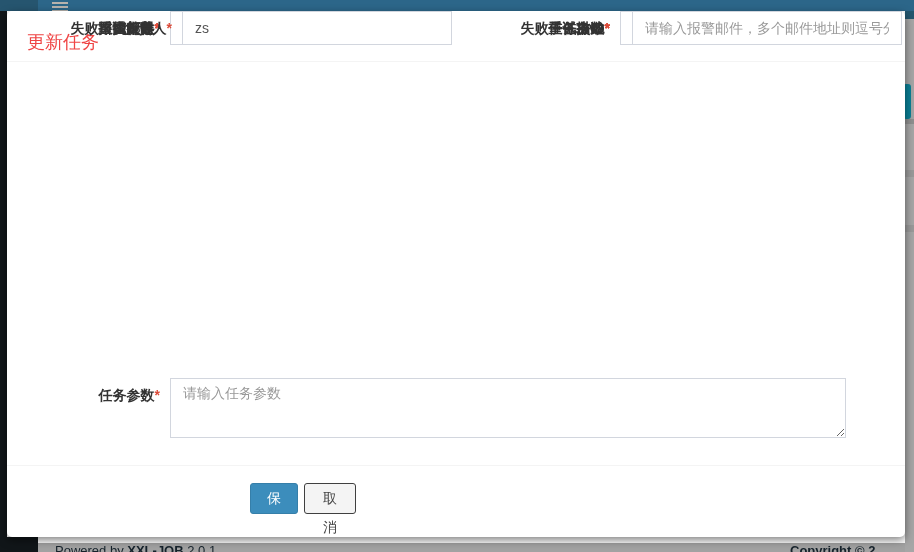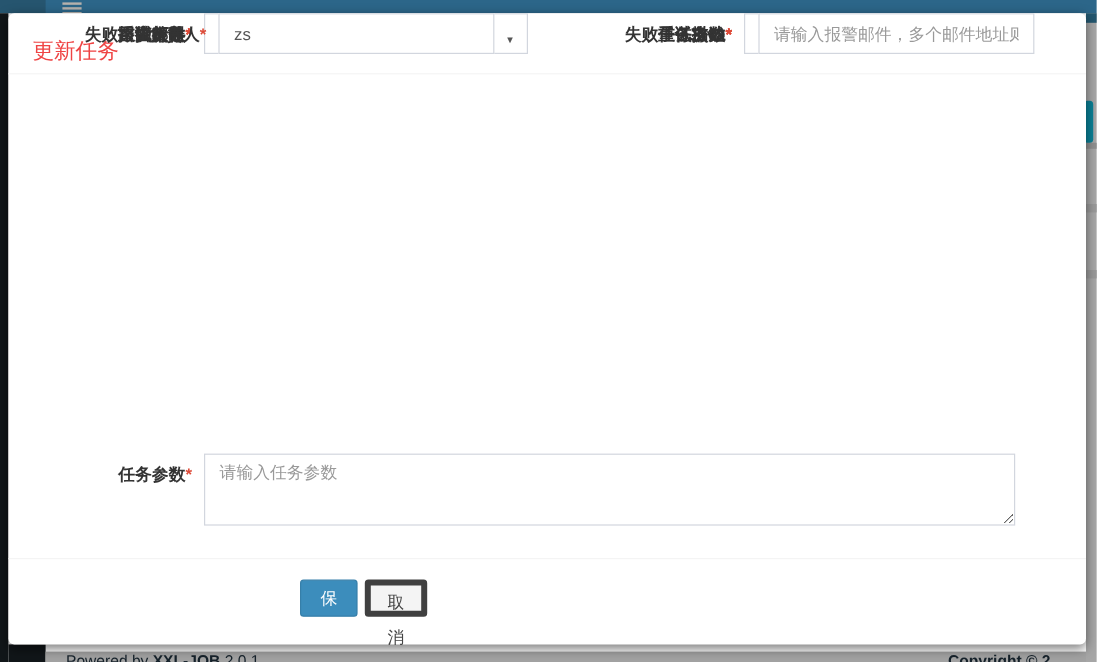--- a/index.html
+++ b/index.html
@@ -33,41 +33,41 @@
   .modal-title { position:absolute; left:20px; top:22px; font-size:18px; color:#ef4444; line-height:1; }
   
   .fg { position:absolute; height:34px; }
   .flabel { position:absolute; top:0; height:34px; line-height:34px; text-align:right;
             font-size:14px; font-weight:bold; color:#333; white-space:nowrap; }
   .flabel .star { color:#dd4b39; font-weight:bold; }
   .lab-l { left:0; width:153px; }
   .lab-r { left:350px; width:253px; }
   .ctl-l { left:163px; }
   .ctl-r { left:613px; }
-  .inp { position:absolute; top:0; width:230px; height:34px; border:1px solid #d2d6de; background:#fff;
+  .inp { position:absolute; top:0; width:270px; height:34px; border:1px solid #d2d6de; background:#fff;
          padding:6px 12px; font-size:14px; color:#555; font-family:inherit; border-radius:0; outline:none; }
   .inp::placeholder { color:#999; opacity:1; }
   .inp:disabled, .inp.disabled { background:#eee; }
   .sel { position:absolute; top:0; width:270px; height:34px; border:1px solid #d2d6de; background:#fff;
          padding:6px 12px; font-size:14px; color:#555; line-height:20px; cursor:pointer; }
   .sel.disabled { background:#ededed; cursor:default; }
   .sel .caret { position:absolute; right:10px; top:12px; font-size:8px; color:#555; }
   .ta { position:absolute; left:163px; top:367px; width:676px; height:60px; border:1px solid #d2d6de;
         padding:6px 12px; font-size:14px; color:#555; font-family:inherit; resize:both; outline:none; }
   .ta::placeholder { color:#999; opacity:1; }
   
   .r1 { top:73px; } .r2 { top:122px; } .r3 { top:171px; }
   .r4 { top:220px; } .r5 { top:269px; } .r6 { top:318px;margin-left:12px; }
   .row-wrap { position:absolute; left:0; top:0; width:898px; }
   
   .modal-footer { position:absolute; left:0; top:454px; width:898px; height:72px; border-top:1px solid #f4f4f4; }
   .btn { position:absolute; top:17px; height:31px; font-size:14px; font-family:inherit; border-radius:3px;
          cursor:pointer; padding:0 12px; line-height:29px; }
   .btn-save { left:243px; width:48px; background:#3c8dbc; border:1px solid #367fa9; color:#fff; }
-  .btn-cancel { left:297px; width:52px; background:#f4f4f4; border:5px solid #404040; color:#444; }
+  .btn-cancel { left:297px; width:52px; background:#f4f4f4; border:1px solid #404040; color:#444; }
 </style>
 </head>
 <body>
 
 <div class="topbar">
   <div class="topbar-logo"></div>
   <div class="hamburger">
     <div class="bar"></div>
       <div class="bar"></div>
       <div class="bar"></div>

